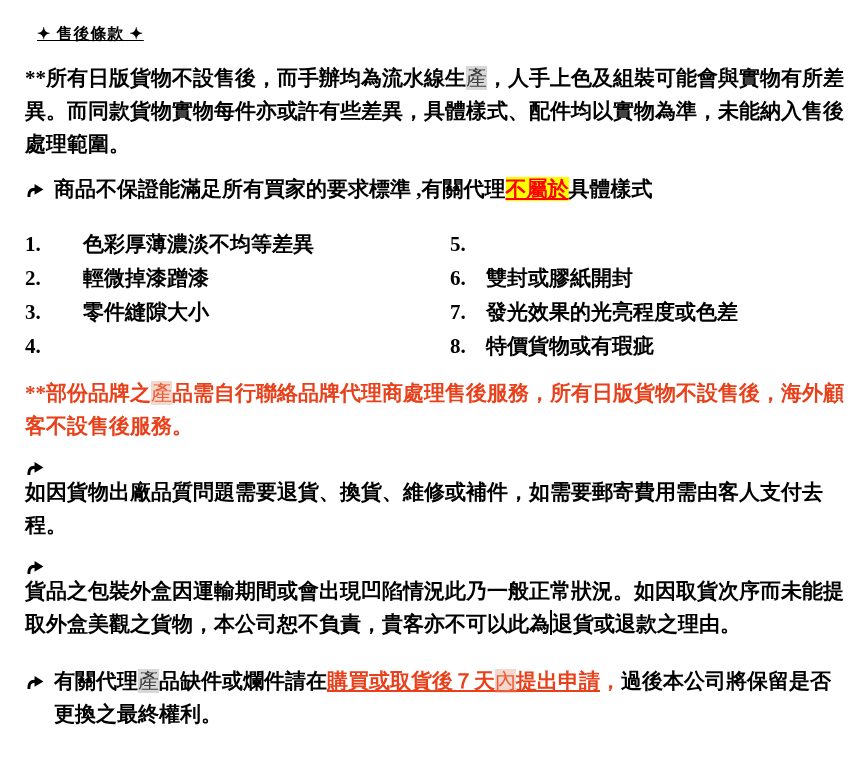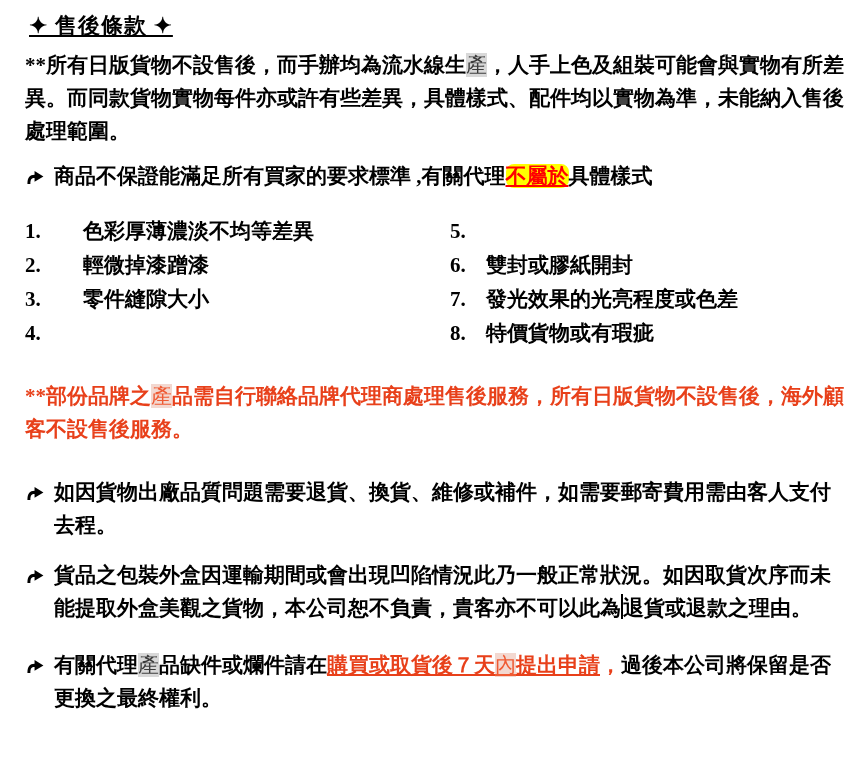--- a/index.html
+++ b/index.html
@@ -6,21 +6,21 @@
   body {
     width:864px; height:773px; overflow:hidden;
     font-family:"Liberation Serif", serif;
     font-weight:600;
     color:#000000;
     font-size:21px;
   }
   .doc { box-sizing:border-box; width:864px; padding:5px 16px 0 25px; }
 
   .page-title {
-    font-size:22px; line-height:33px; margin:4px;
+    font-size:16px; line-height:33px; margin:12px;
     text-decoration:underline;
     letter-spacing:1px;
   }
 
   .para { line-height:33px; margin:0; }
   .intro { margin-top:7px; }
 
   .bullet { display:flex; align-items:flex-start; margin:0; }
   .bullet .arrow-wrap { flex:0 0 auto; width:20px; height:16px; margin:9px 9px 0 0; }
   .bullet .arrow-wrap svg { display:block; width:20px; height:16px; }
@@ -29,28 +29,28 @@
   .guarantee { margin-top:12px; }
 
   .exclusions { display:flex; margin-top:21px; }
   .excl-col-left { width:425px; flex:0 0 auto; }
   .excl-col-right { flex:1 1 auto; }
   .excl-row { display:flex; line-height:34px; }
   .num-left { flex:0 0 auto; width:58px; }
   .num-right { flex:0 0 auto; width:36px; }
 
   .policy { margin-top:39px; }
-  .brand-notice { margin-top:30px; color:#e8401a; }
-  .factory { margin-top:30px; }
-  .packaging { margin-top:17px; }
+  .brand-notice { margin-top:14px; color:#e8401a; }
+  .factory { margin-top:8px;flex-direction:column; }
+  .packaging { margin-top:8px;flex-direction:column; }
   .agent { margin-top:24px; }
 
   
   .r-sub { background:#d8d8d8; color:#3c3c3c; font-weight:400; }
-  .r-hl { color:#ff0000; background:#ffff00; text-decoration:underline;border-radius:8px; }
+  .r-hl { color:#ff0000; background:#ffff00; text-decoration:underline; }
   .r-gray { color:#595959; font-weight:400; }
   .r-red { color:#e8401a; }
   .r-red-u { color:#e8401a; text-decoration:underline; }
   .r-sub-red { background:#f3d8d0; color:#ef5a33; font-weight:400; }
   .r-sub-red-u { background:#f3d8d0; color:#ef5a33; font-weight:400; text-decoration:underline; }
   .r-caret { display:inline-block; width:2px; height:25px; background:#000; vertical-align:-4px; }
 </style>
 </head>
 <body>
 

